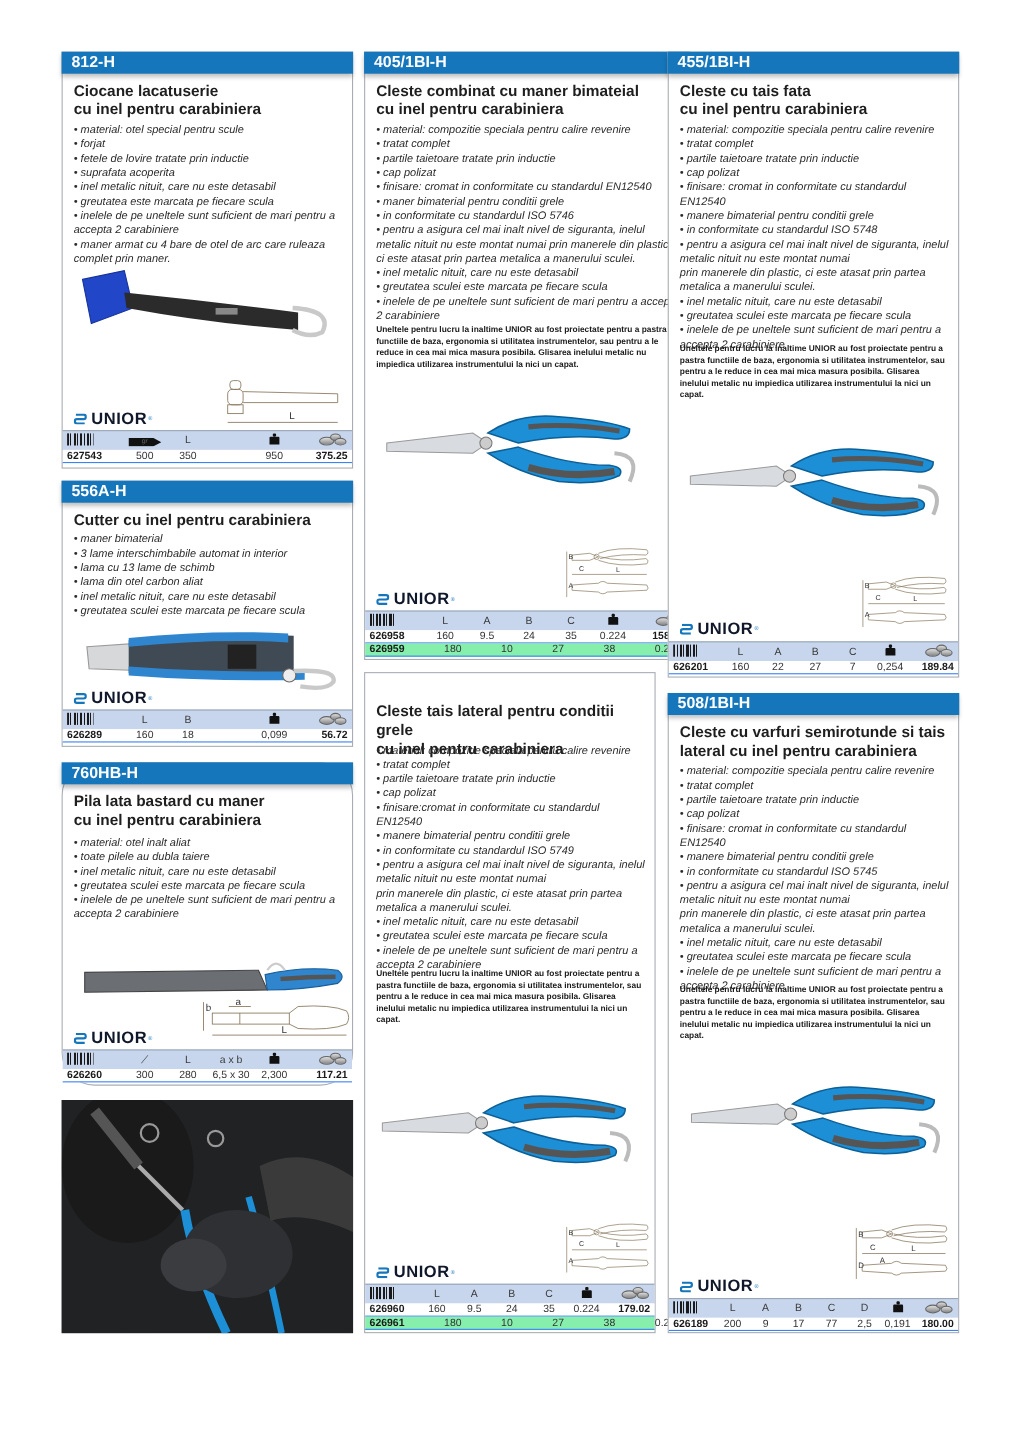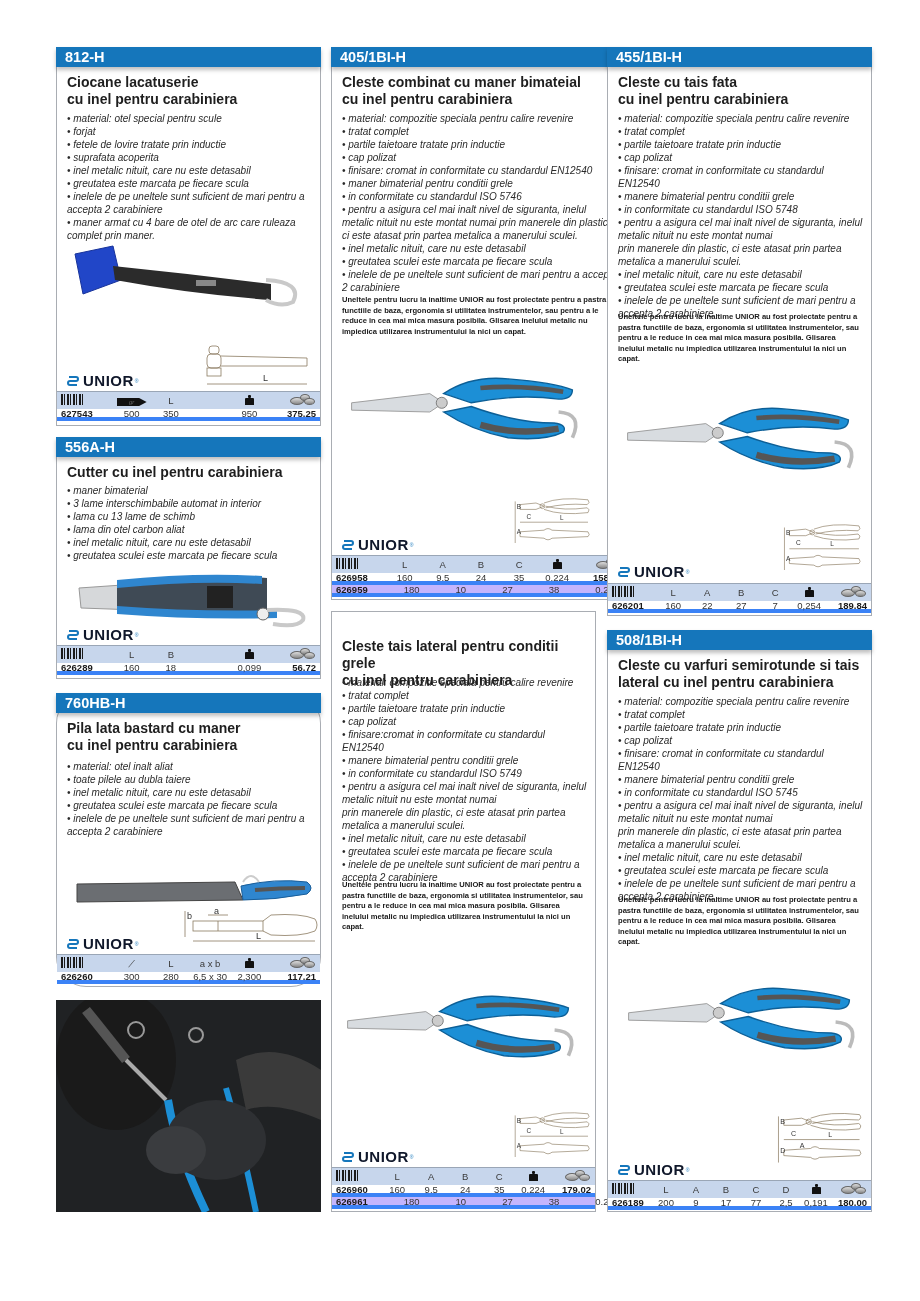--- a/index.html
+++ b/index.html
@@ -20,23 +20,23 @@
 
   .brand { position: absolute; left: 10px; display: flex; align-items: center; }
   .brand .mark { width: 12px; height: 10px; margin-right: 4px; }
   .brand .word { color: #0f172a; font-weight: bold; font-size: 15px;
     letter-spacing: 0.5px; }
   .brand .reg { color: #1576bb; font-size: 5px; vertical-align: top; margin-left: 1px; }
 
   .spec { position: absolute; left: 0; right: 0; }
   .spec-head { height: 18px; background: #c7d6ec; display: flex; align-items: center;
     border-top: 1px solid #9aa6b6; font-size: 9.5px; color: #3a3a3a; }
-  .spec-row { height: 12px; display: flex; align-items: center; font-size: 9.5px; color: #333;
-    border-bottom: 4px solid #3b82f6; background: #fff; }
-  .spec-row.alt { background: #c4b5fd; gap: 36px; }
+  .spec-row { height: 12px; display: flex; align-items: flex-start; font-size: 9.5px; color: #333;
+    border-bottom: 1px solid #3b82f6; background: #fff; }
+  .spec-row.alt { background: #86efac; gap: 36px; }
   .c { flex: 1; text-align: center; }
   .c.code { flex: 1.3; text-align: left; padding-left: 4px; font-weight: bold; color: #1a1a1a; }
   .c.price { flex: 1.2; text-align: right; padding-right: 4px; font-weight: bold; color: #1a1a1a; }
 
   .barcode { display: inline-block; width: 24px; height: 11px;
     background: repeating-linear-gradient(90deg, #1a1a1a 0 2px, transparent 2px 3px, #1a1a1a 3px 4px, transparent 4px 6px); }
   .weight { display: inline-block; width: 9px; height: 10px; position: relative; }
   .weight::before { content: ""; position: absolute; left: 3px; top: 0; width: 3px; height: 3px; background: #111; border-radius: 1px; }
   .weight::after { content: ""; position: absolute; left: 0; top: 3px; width: 9px; height: 7px; background: #111; border-radius: 1px 1px 0 0; }
   .coins { display: inline-block; width: 26px; height: 11px; position: relative; }

